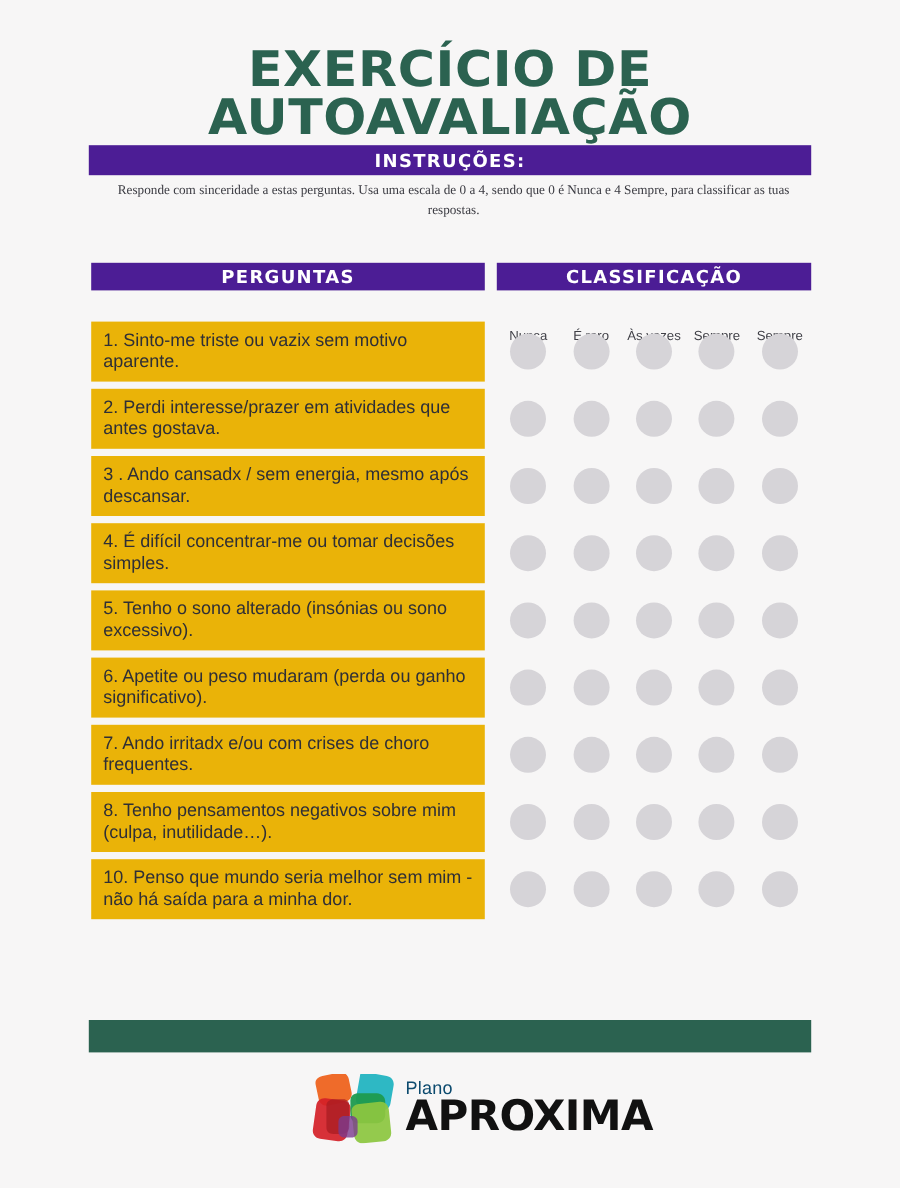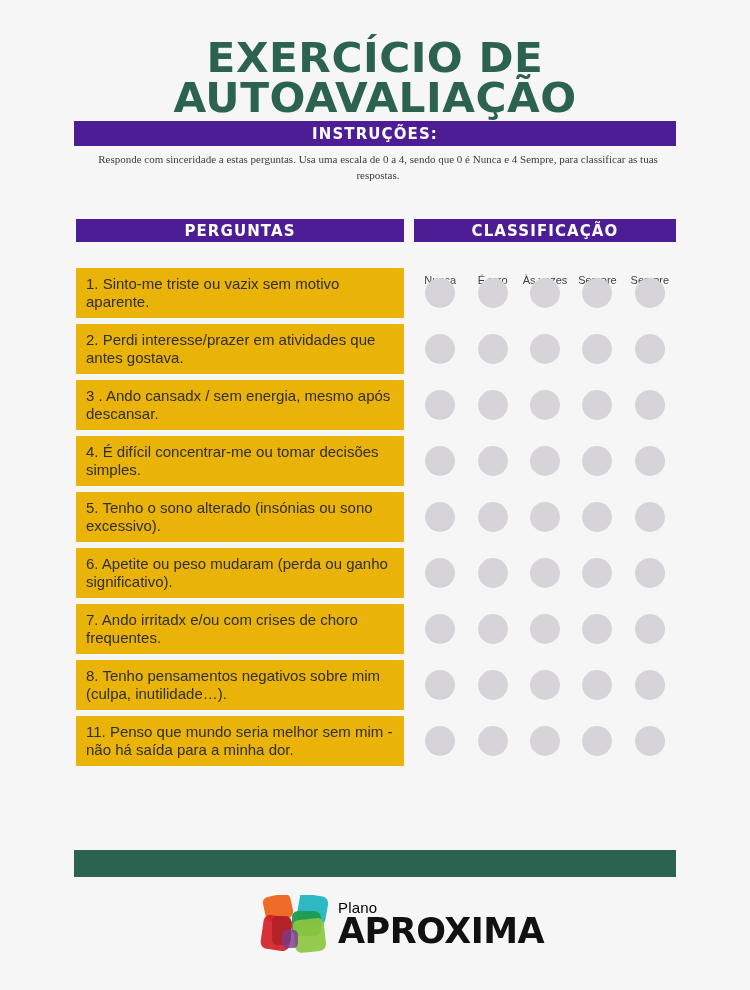--- a/index.html
+++ b/index.html
@@ -187,21 +187,21 @@
     flex: 0 0 auto;
   }
   .logo-text {
     position: relative;
     margin-left: 4px;
     flex: 0 0 auto;
   }
   .logo-plano {
     font-family: "Liberation Sans", sans-serif;
     font-size: 15px;
-    color: #000000;
+    color: #0c4a6e;
     line-height: 1;
     margin-bottom: 1px;
     letter-spacing: 0.2px;
   }
   .logo-aproxima {
     font-family: "DejaVu Sans", sans-serif;
     font-weight: 700;
     font-size: 35px;
     color: #111111;
     line-height: 0.9;
@@ -411,21 +411,21 @@
           <div class="circle-cell">
             <div class="circle"></div>
           </div>
           <div class="circle-cell">
             <div class="circle"></div>
           </div>
         </div>
       </div>
       <div class="row">
         <div class="q-box">
-          <div class="q-text">11. Penso que mundo seria melhor sem mim - não há saída para a minha dor.</div>
+          <div class="q-text">10. Penso que mundo seria melhor sem mim - não há saída para a minha dor.</div>
         </div>
         <div class="circles">
           <div class="circle-cell">
             <div class="circle"></div>
           </div>
           <div class="circle-cell">
             <div class="circle"></div>
           </div>
           <div class="circle-cell">
             <div class="circle"></div>

